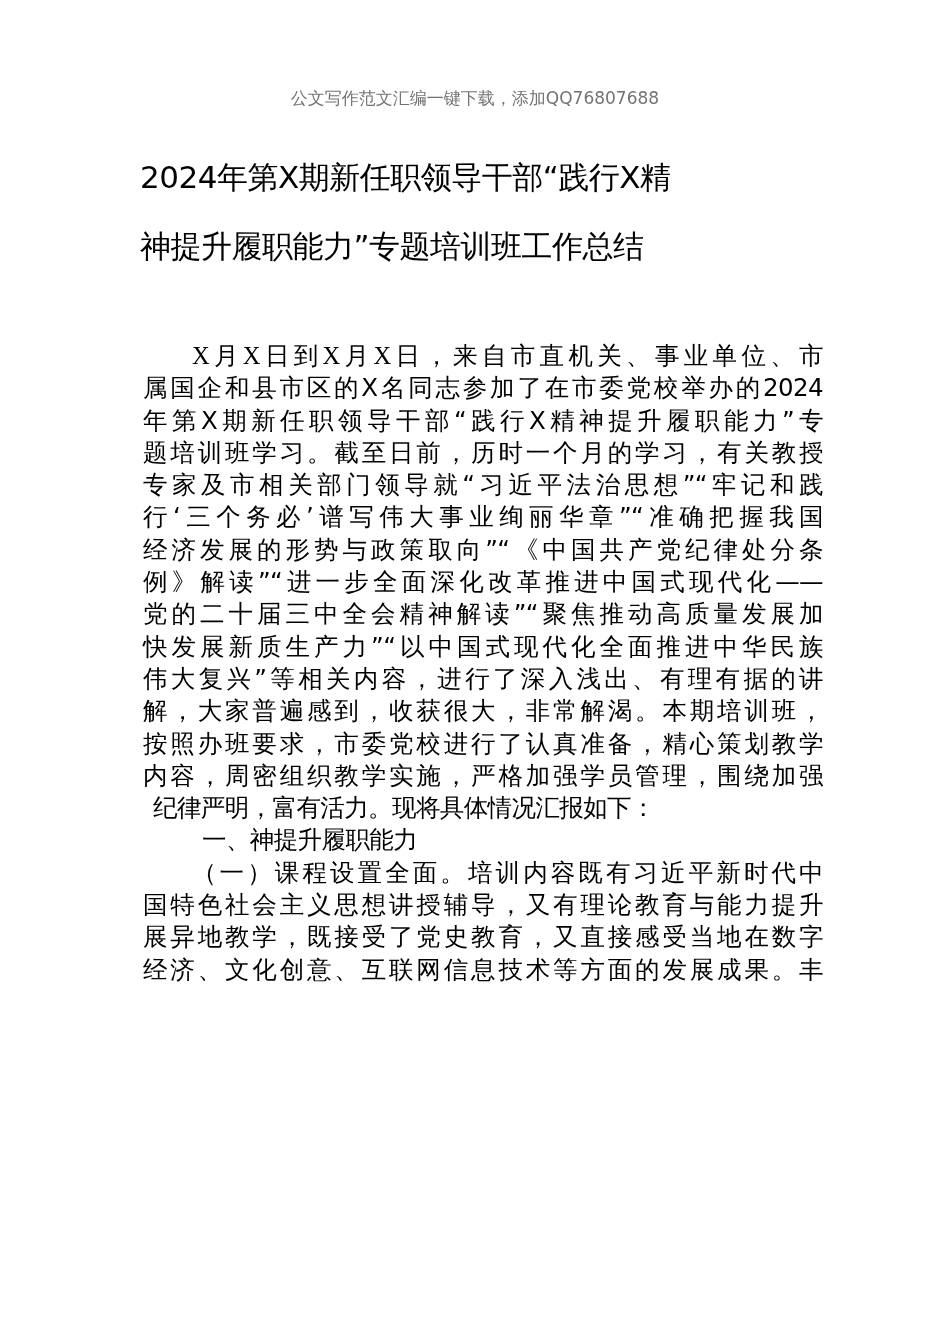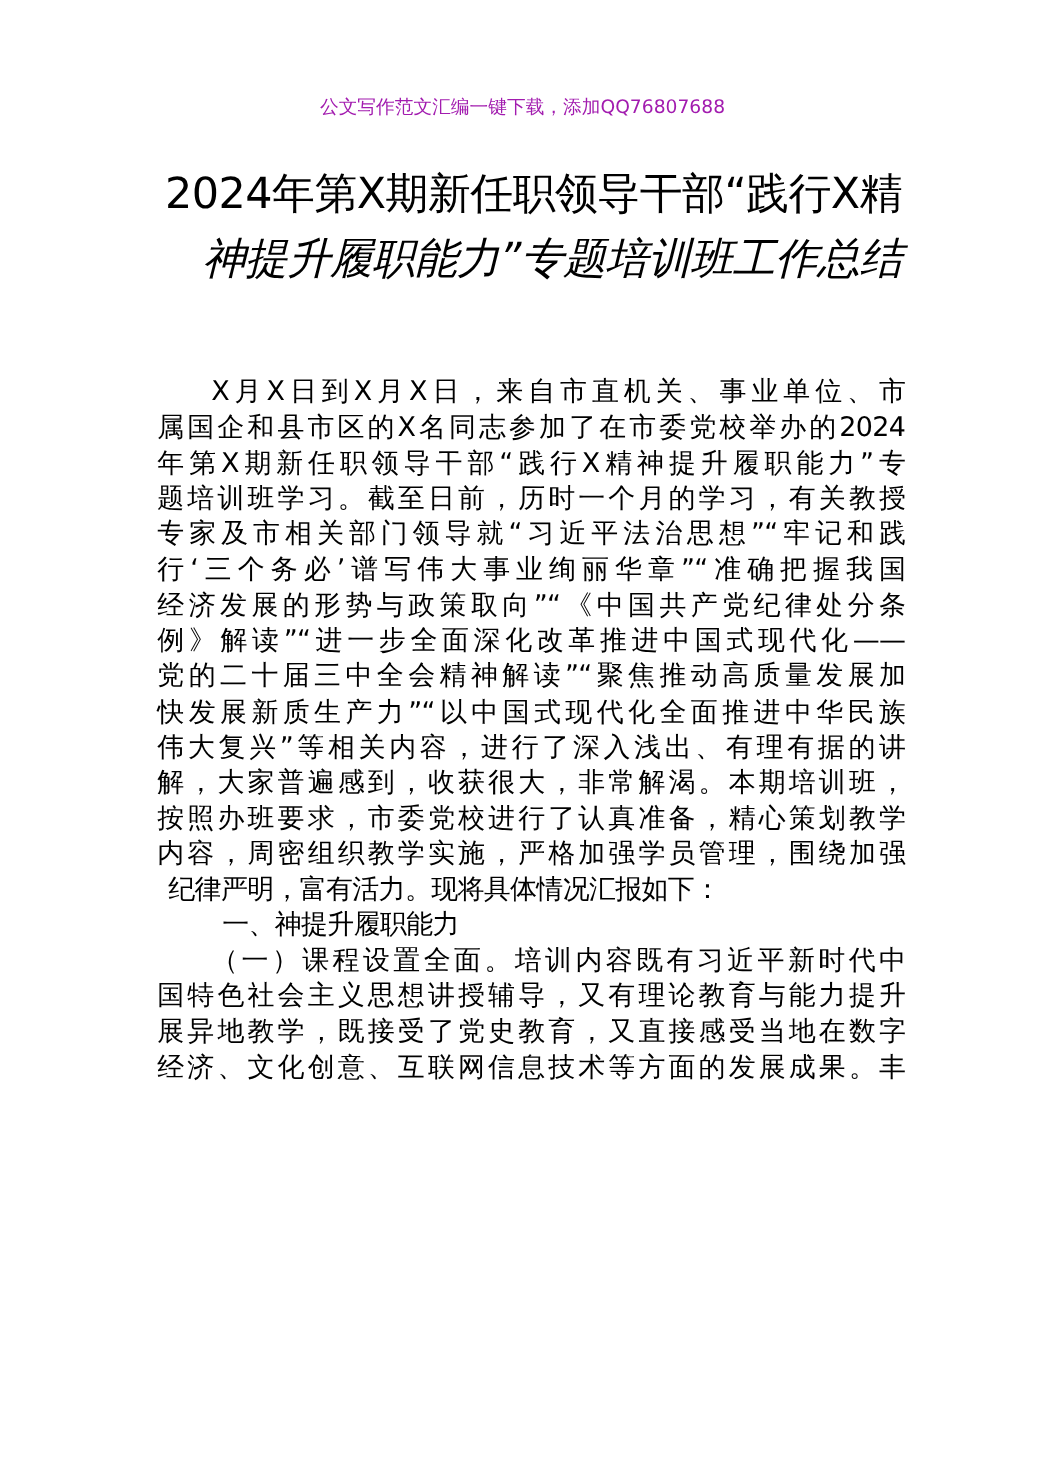--- a/index.html
+++ b/index.html
@@ -15,53 +15,54 @@
     font-family: "DejaVu Sans", "Liberation Sans", sans-serif;
     color: #000000;
   }
   .watermark {
     position: absolute;
     top: 86px;
     left: 0;
     width: 950px;
     text-align: center;
     font-size: 17px;
-    color: #a21caf;
+    color: #737373;
     line-height: 24px;
     white-space: nowrap;
   }
   .title {
     position: absolute;
     left: 140px;
     width: 680px;
-    text-align: right;
-    font-size: 39px;
+    text-align: left;
+    font-size: 31px;
     line-height: 40px;
     white-space: nowrap;
     letter-spacing: -0.5px;
   }
   .title.l1 { top: 157px; }
-  .title.l2 { top: 216px; font-style: italic; }
+  .title.l2 { top: 226px; }
   .body-text {
     position: absolute;
     left: 143px;
     top: 340px;
     width: 680px;
   }
   .line {
     font-size: 24.5px;
     height: 32.3px;
     line-height: 32.3px;
     white-space: nowrap;
     letter-spacing: -0.6px;
     text-align: justify;
     text-align-last: justify;
   }
   .line.indent {
     padding-left: 49px;
+    font-family: Liberation Serif, serif;
   }
   .line.last {
     text-align-last: left;
     margin-left: 10px;
   }
 </style>
 </head>
 <body>
 
 <div class="watermark">公文写作范文汇编一键下载，添加QQ76807688</div>

